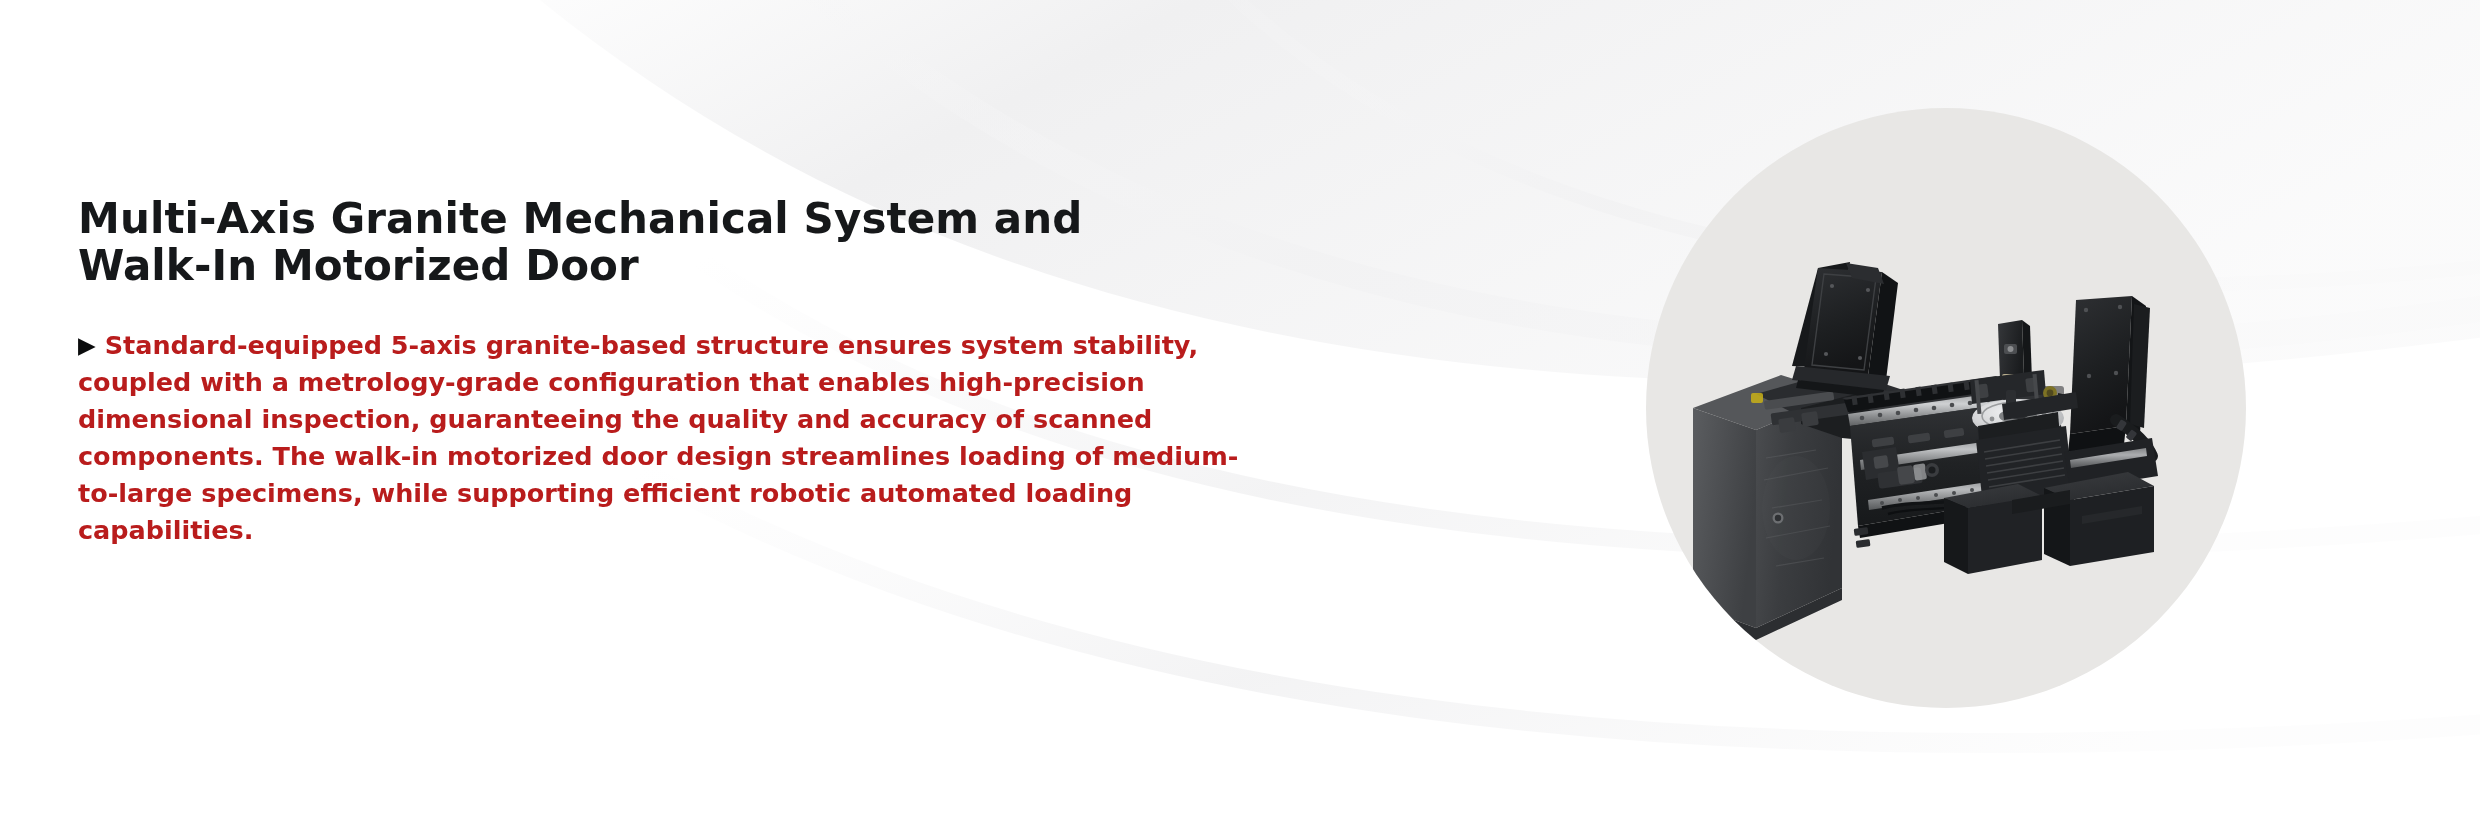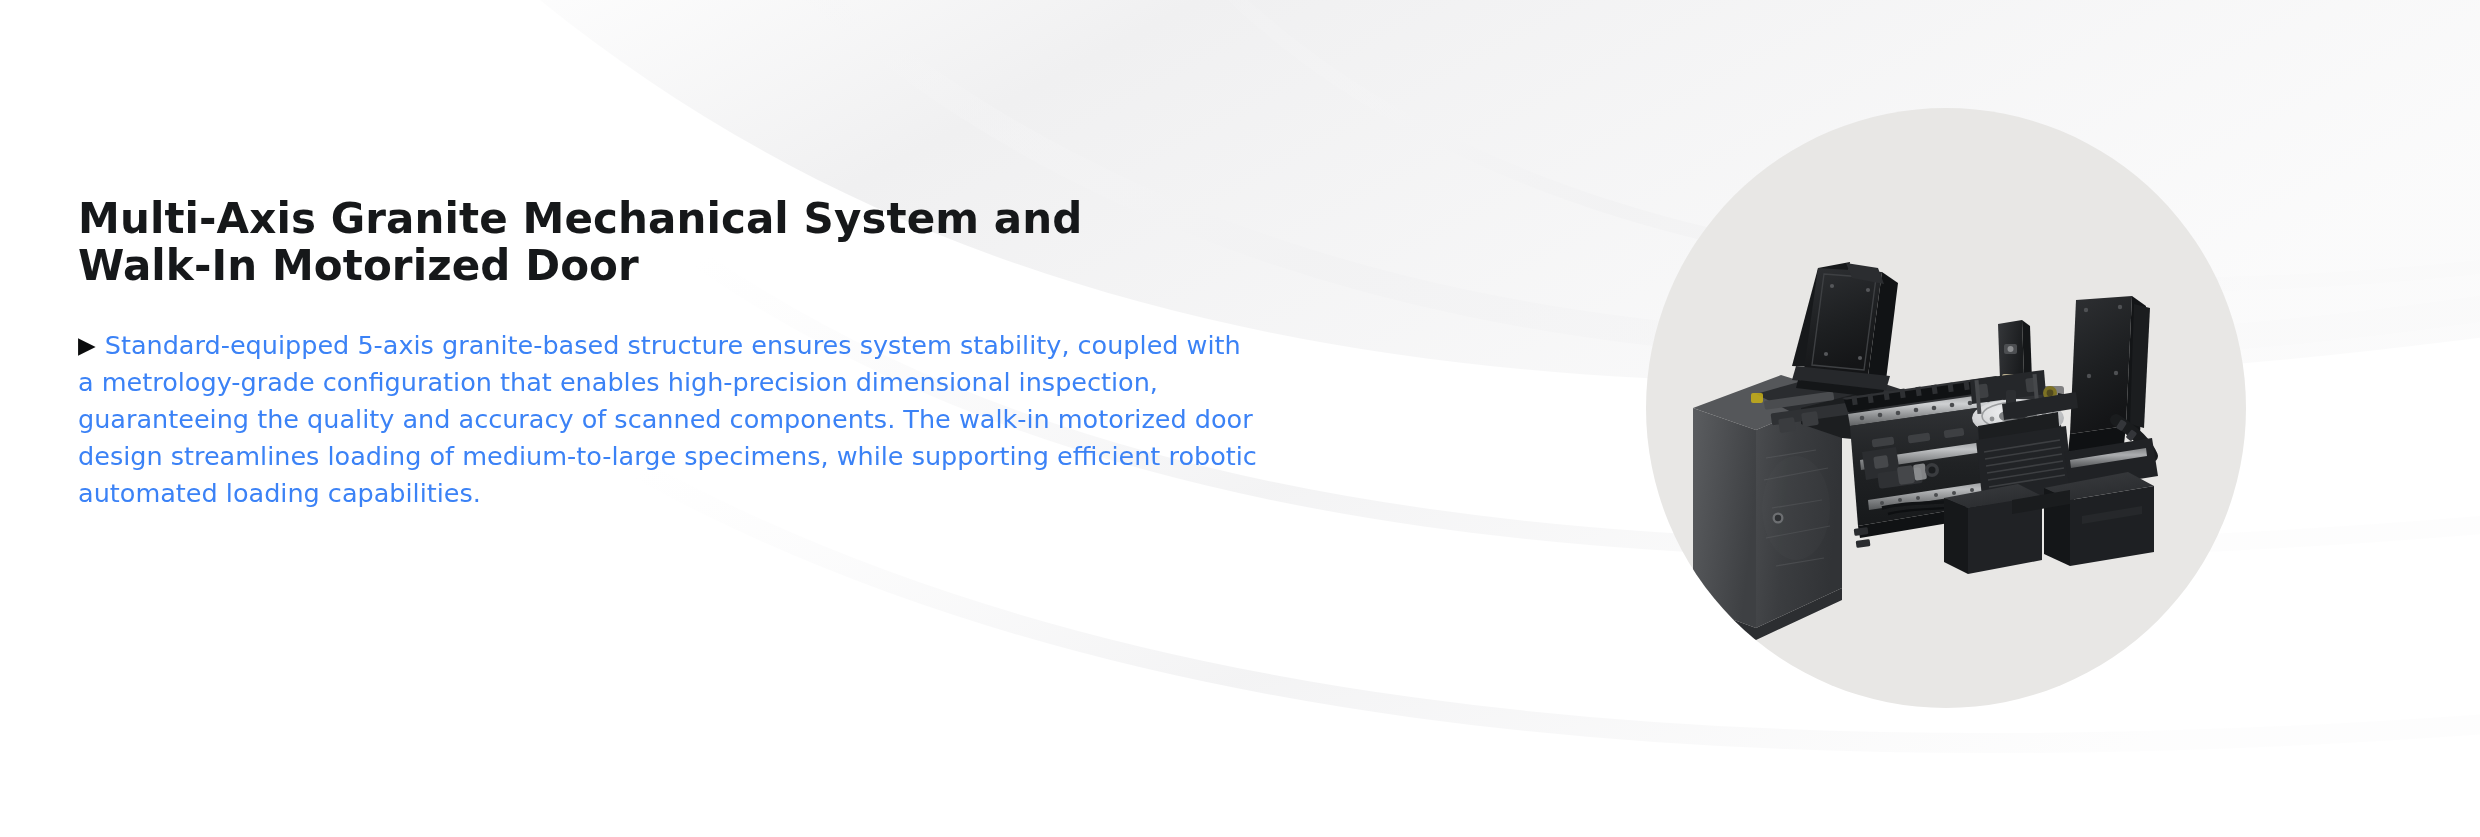--- a/index.html
+++ b/index.html
@@ -46,24 +46,24 @@
     line-height: 47px;
     letter-spacing: 0.1px;
     color: #16181a;
     white-space: pre-line;
     margin: 0 0 38px 0;
   }
 
   #feature-body {
     display: block;
     font-family: "DejaVu Sans", sans-serif;
-    font-weight: 400;
+    font-weight: 700;
     font-size: 25.5px;
     line-height: 37px;
-    color: #3b82f6;
+    color: #b91c1c;
     width: 1130px;
     text-align: center;
   }
 
   #bullet-marker {
     font-size: 23px;
     line-height: 37px;
     color: #0b0c0d;
     margin-right: 9px;
     vertical-align: 1px;

